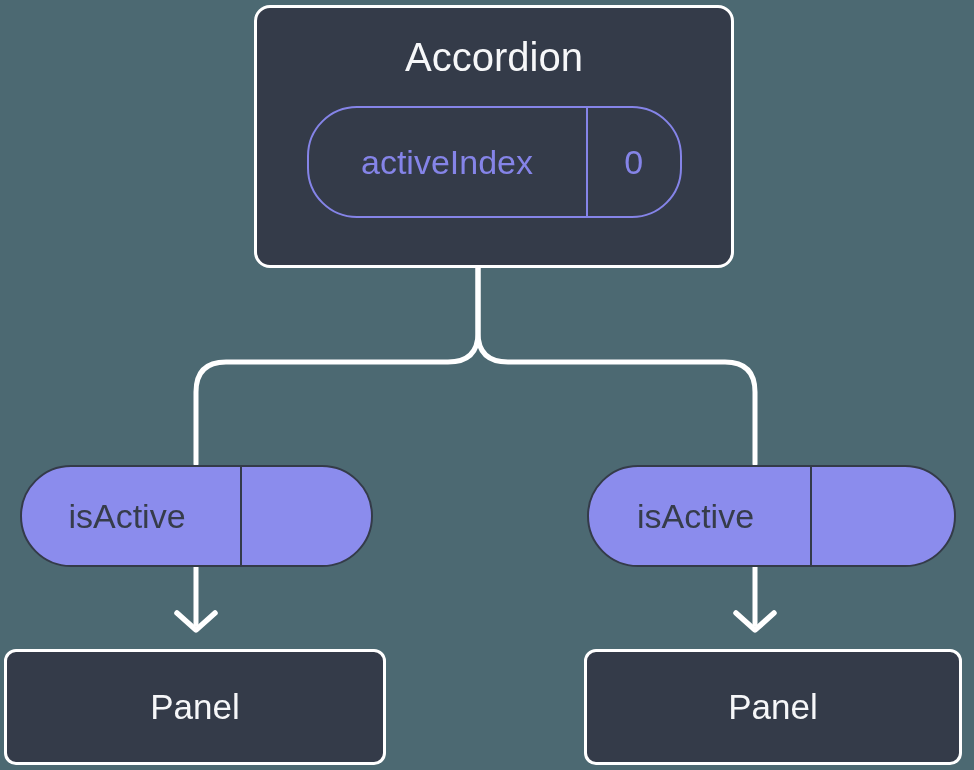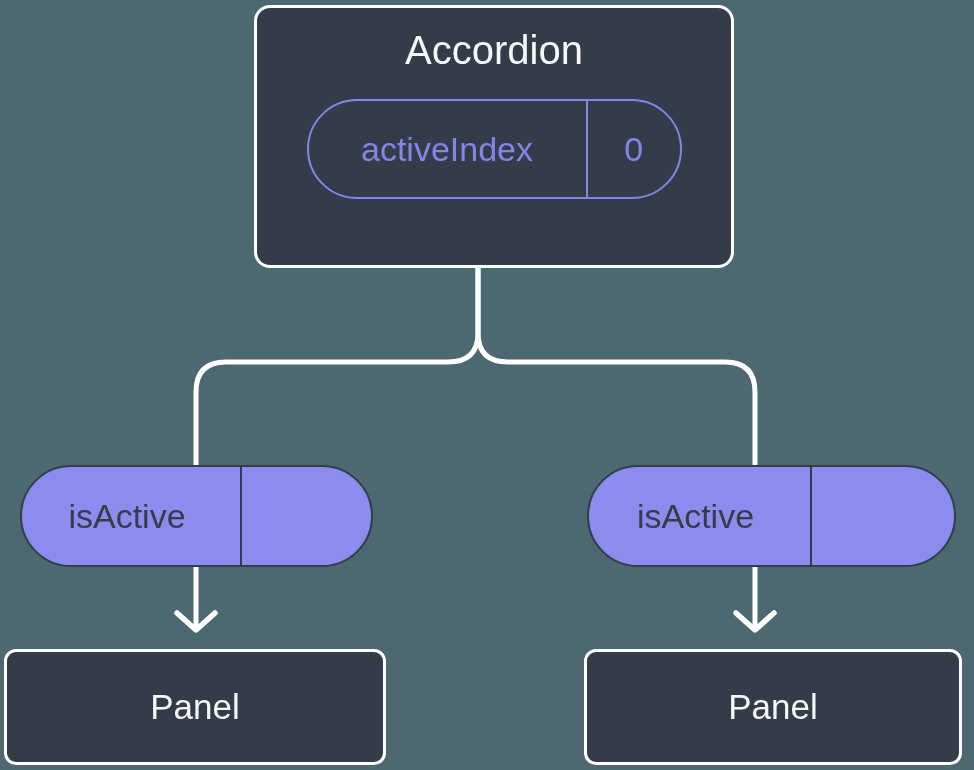--- a/index.html
+++ b/index.html
@@ -32,33 +32,33 @@
     background: var(--node-fill, #343b49);
     border: 3px solid var(--node-border, #ffffff);
   }
   .accordion-node {
     left: 254px; top: 5px;
     width: 480px; height: 263px;
     border-radius: 16px;
     display: flex;
     flex-direction: column;
     align-items: center;
-    padding-top: 18px;
+    padding-top: 25px;
   }
   .node-title {
     color: var(--title-text, #f6f7f9);
     font-size: 40px;
     font-weight: 500;
     line-height: 48px;
     white-space: nowrap;
   }
   .state-pill {
     margin-top: 25px;
     box-sizing: border-box;
-    width: 375px; height: 100px;
+    width: 375px; height: 112px;
     border: 2.5px solid var(--purple, #8584e8);
     border-radius: 50px;
     display: flex;
     align-items: stretch;
     color: var(--purple, #8584e8);
   }
   .cell {
     display: flex;
     align-items: center;
     justify-content: center;

